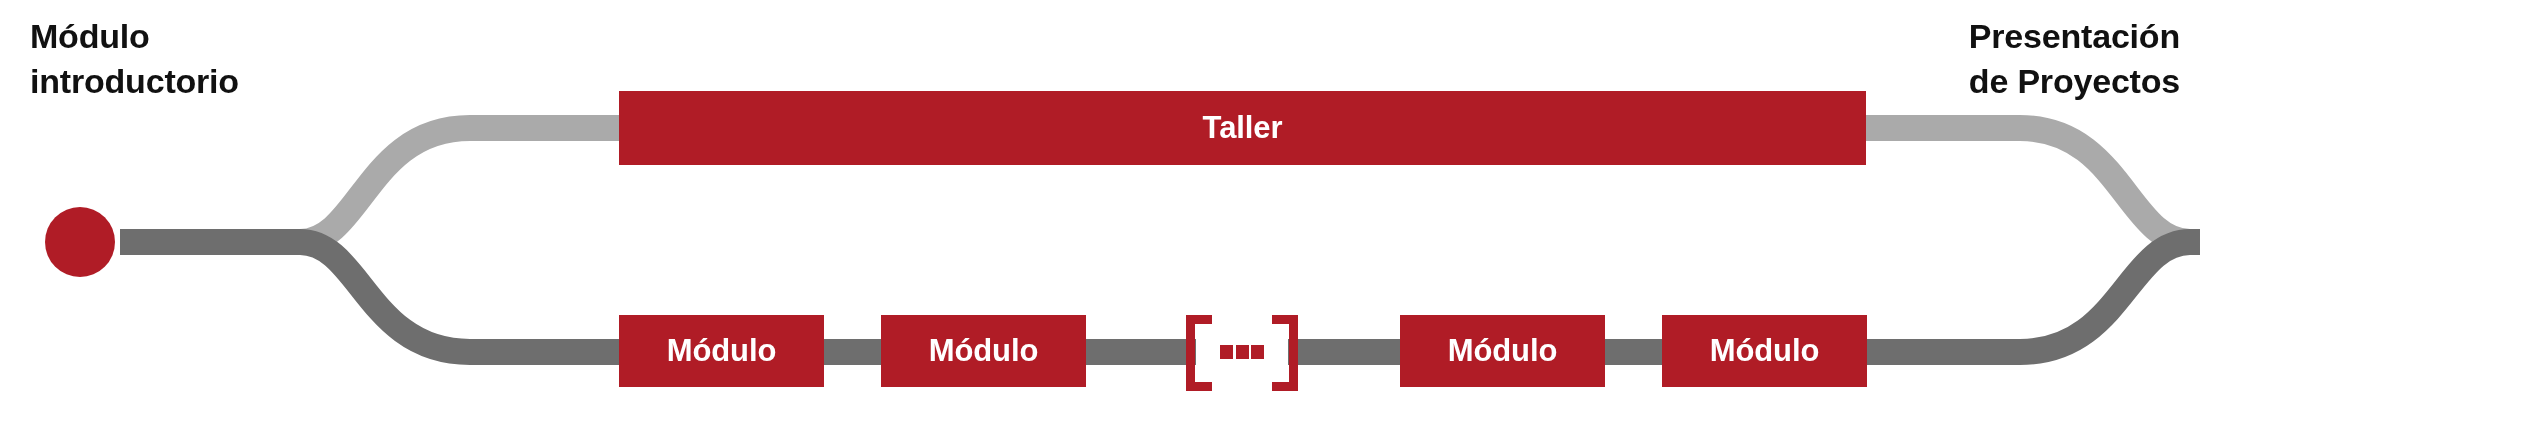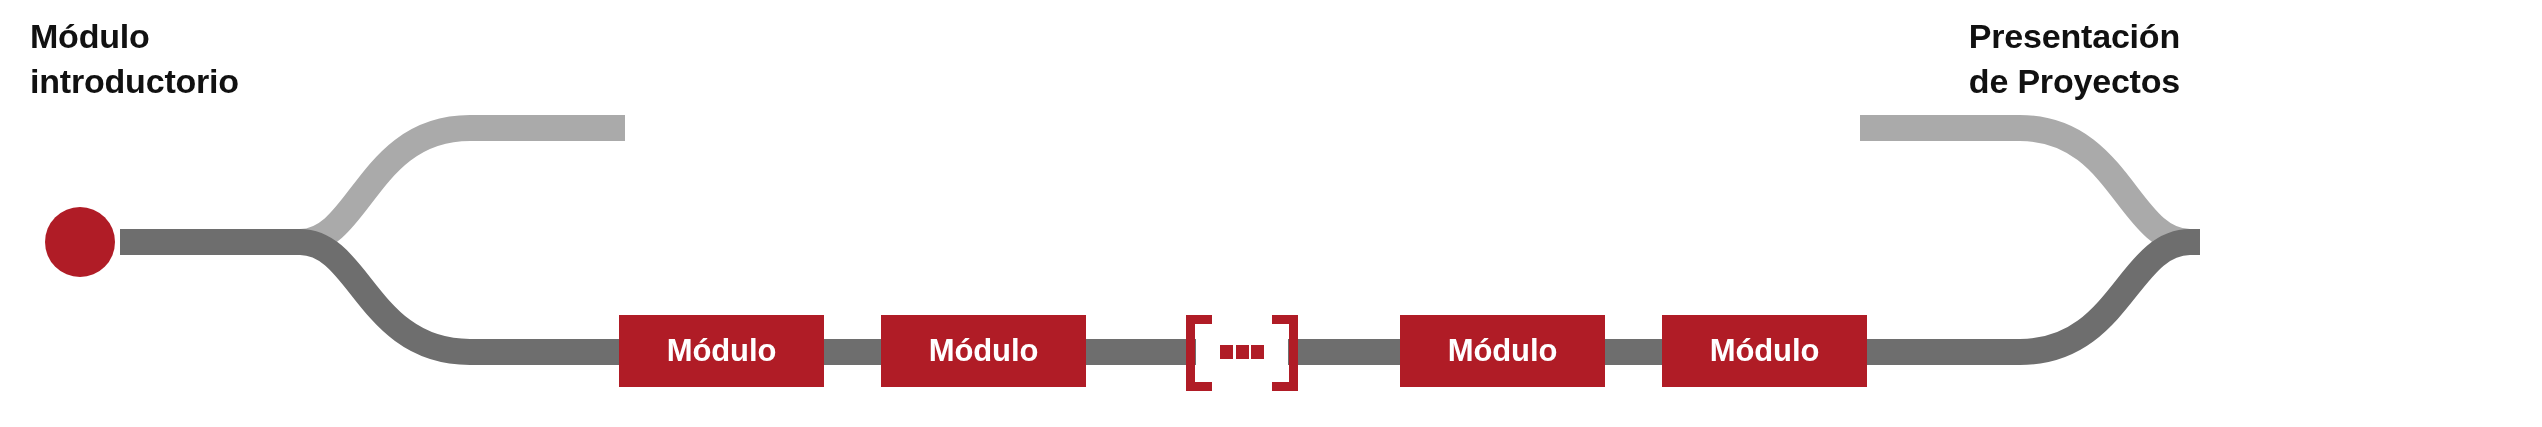--- a/index.html
+++ b/index.html
@@ -141,20 +141,23 @@
     <circle cx="80" cy="242" r="35" fill="#B01C26"></circle>
     <circle cx="2462" cy="242" r="35" fill="#B01C26"></circle>
   </svg>
 
   <div class="endpoint-label" id="label-left">Módulo
 introductorio</div>
 
   <div class="endpoint-label" id="label-right">Presentación
 de Proyectos</div>
 
+  <div class="node-box" id="workshop-box">
+    <span class="node-box-label">Taller</span>
+  </div>
 
   <div class="node-box module-box" id="module-box-0">
     <span class="node-box-label">Módulo</span>
   </div>
 
   <div class="node-box module-box" id="module-box-1">
     <span class="node-box-label">Módulo</span>
   </div>
 
   <div id="ellipsis-group">

